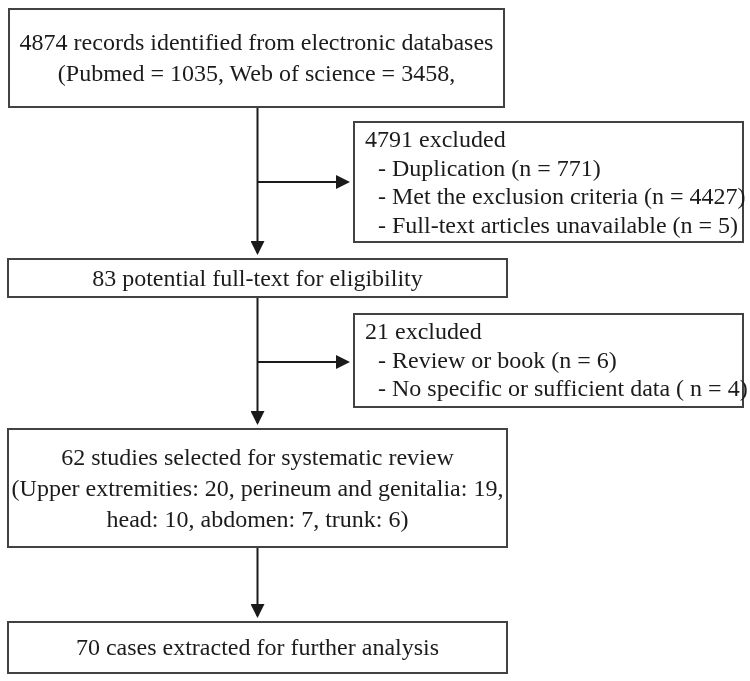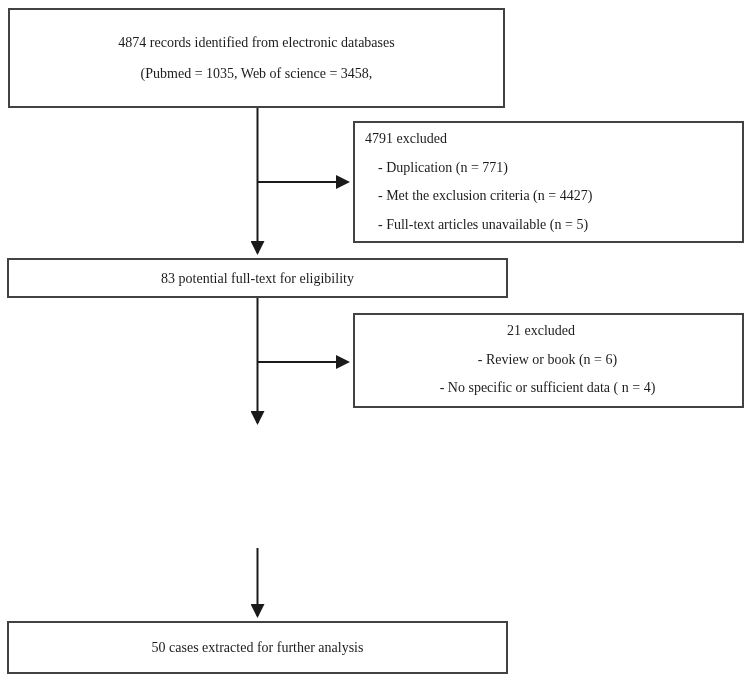--- a/index.html
+++ b/index.html
@@ -16,21 +16,21 @@
     overflow: hidden;
   }
   svg.connectors {
     position: absolute; left: 0; top: 0;
     width: 750px; height: 681px;
   }
   .box {
     position: absolute;
     background: #ffffff;
     border: 2px solid #424242;
-    font-size: 14px;
+    font-size: 24px;
   }
   .box.centered {
     display: flex; flex-direction: column;
     justify-content: center;
     text-align: center;
   }
   .box.centered .bline { line-height: 31px; }
   .box.excl { padding: 2px 25px 0 10px; text-align: left; }
   .box.excl .bline { line-height: 28.5px; white-space: pre; }
   .box.excl .item { padding-left: 13px; }
@@ -62,24 +62,29 @@
     <div class="bline">4791 excluded</div>
     <div class="bline item">- Duplication (n = 771)</div>
     <div class="bline item">- Met the exclusion criteria (n = 4427)</div>
     <div class="bline item">- Full-text articles unavailable (n = 5)</div>
   </div>
 
   <div class="box centered" style="left:7px; top:258px; width:501px; height:40px;">
     <div class="bline">83 potential full-text for eligibility</div>
   </div>
 
-  <div class="box excl" style="left:353px; top:313px; width:391px; height:95px;text-align:center;">
+  <div class="box excl" style="left:353px; top:313px; width:391px; height:95px;">
     <div class="bline">21 excluded</div>
     <div class="bline item">- Review or book (n = 6)</div>
     <div class="bline item">- No specific or sufficient data ( n = 4)</div>
   </div>
 
+  <div class="box centered" style="left:7px; top:428px; width:501px; height:120px;">
+    <div class="bline">62 studies selected for systematic review</div>
+    <div class="bline">(Upper extremities: 20, perineum and genitalia: 19,</div>
+    <div class="bline">head: 10, abdomen: 7, trunk: 6)</div>
+  </div>
 
   <div class="box centered" style="left:7px; top:621px; width:501px; height:53px;">
-    <div class="bline">50 cases extracted for further analysis</div>
+    <div class="bline">70 cases extracted for further analysis</div>
   </div>
 
 </div>
 
 </body></html>

